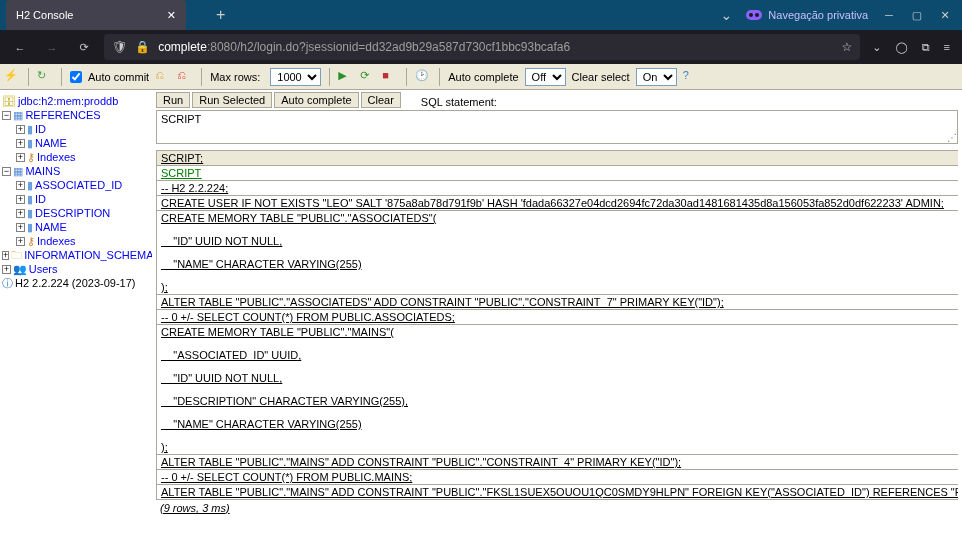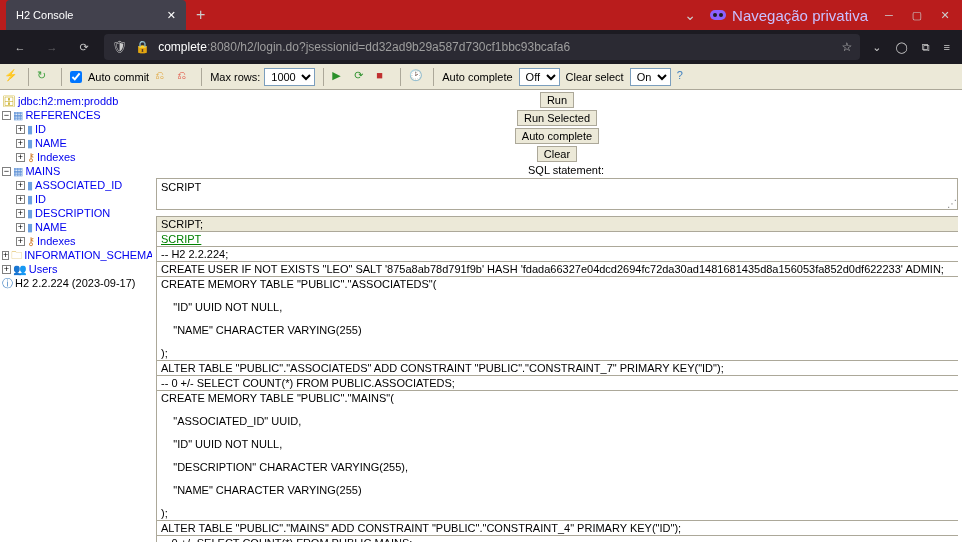--- a/index.html
+++ b/index.html
@@ -1,56 +1,56 @@
 <!DOCTYPE html>
 <html><head>
 <meta charset="utf-8">
 <style>
   * { margin: 0; padding: 0; box-sizing: border-box; }
   body { font-family: -apple-system, "Segoe UI", Arial, sans-serif; font-size: 11px; background: #1c1b22; color: #000; width: 962px; height: 550px; overflow: hidden; }
-  .titlebar { height: 30px; background: #b91c1c; display: flex; align-items: center; }
+  .titlebar { height: 30px; background: #0c4a6e; display: flex; align-items: center; gap: 20px; }
   .tab { height: 30px; background: #42414d; display: flex; align-items: center; padding: 0 10px; color: #fff; font-size: 11px; gap: 8px; border-radius: 4px 4px 0 0; margin-left: 6px; width: 180px; justify-content: space-between; }
   .newtab { color: #ccc; margin-left: 10px; font-size: 16px; cursor: pointer; }
   .tbar-right { margin-left: auto; display: flex; align-items: center; gap: 14px; padding-right: 10px; color: #ccc; }
-  .priv { display: flex; align-items: center; gap: 6px; font-size: 15px; color: #c9c0ff; }
+  .priv { display: flex; align-items: center; gap: 6px; font-size: 11px; color: #c9c0ff; }
   .mask { width: 16px; height: 10px; background: #8c61ff; border-radius: 5px; position: relative; }
   .mask::before, .mask::after { content: ""; position: absolute; width: 4px; height: 4px; background: #1c1b22; border-radius: 50%; top: 3px; }
   .mask::before { left: 3px; } .mask::after { right: 3px; }
   .winbtn { width: 14px; height: 14px; display: flex; align-items: center; justify-content: center; color: #ccc; }
   .navbar { height: 34px; background: #1c1b22; display: flex; align-items: center; padding: 0 8px; gap: 8px; }
   .navbtn { color: #ccc; width: 24px; display: flex; justify-content: center; cursor: pointer; }
   .urlbar { flex: 1; height: 26px; background: #2b2a33; border-radius: 4px; display: flex; align-items: center; padding: 0 8px; gap: 8px; color: #ccc; font-size: 12px; }
   .urlhost { color: #fff; }
   .urlpath { color: #9e9e9e; }
   .righticons { display: flex; gap: 14px; color: #ccc; padding: 0 4px; }
   
   .h2app { background: #fff; height: calc(550px - 64px); display: flex; flex-direction: column; }
   .toolbar { height: 26px; background: #ece9d8; border-bottom: 1px solid #aca899; display: flex; align-items: center; padding: 0 4px; gap: 6px; font-size: 11px; }
   .tbico { width: 16px; height: 16px; display: inline-block; }
   .sep { width: 1px; height: 18px; background: #aca899; margin: 0 2px; }
-  .maxrows { display: flex; align-items: center; gap: 4px; }
+  .maxrows { display: flex; align-items: center; gap: 10px; }
   select { font-size: 11px; border: 1px solid #7b9ebd; background: #fff; padding: 0 2px; height: 18px; }
   input[type=checkbox] { width: 12px; height: 12px; }
   .main { flex: 1; display: flex; overflow: hidden; }
   .tree { width: 152px; background: #fff; padding: 4px 2px; font-size: 11px; line-height: 14px; overflow: hidden; }
   .tree .row { display: flex; align-items: center; gap: 2px; height: 14px; white-space: nowrap; }
   .tree a { color: #0000ee; text-decoration: none; }
   .exp { width: 9px; height: 9px; border: 1px solid #808080; display: inline-flex; align-items: center; justify-content: center; font-size: 9px; line-height: 1; color: #000; background: #fff; }
   .ico-db { color: #c0a000; }
   .ico-tbl { color: #5a8fd6; }
   .ico-col { color: #6aa0e0; }
   .ico-idx { color: #d08030; }
   .ico-folder { color: #d8b040; }
   .content { flex: 1; display: flex; flex-direction: column; overflow: hidden; }
-  .btnrow { padding: 2px 4px; background: #fff; display: flex; gap: 2px; align-items: center; font-size: 11px; flex-direction: column; }
+  .btnrow { padding: 2px 4px; background: #fff; display: flex; gap: 2px; align-items: flex-end; font-size: 11px; }
   .btnrow button { font-size: 11px; padding: 1px 6px; background: #ece9d8; border: 1px solid #aca899; cursor: pointer; }
   .stmt { font-size: 11px; margin-left: 18px; }
   .sqlbox { border: 1px solid #aca899; margin: 0 4px; height: 34px; padding: 2px 4px; font-size: 11px; font-family: Arial; position: relative; background: #fff; }
   .resize { position: absolute; right: 0; bottom: 0; color: #888; font-size: 10px; }
-  .results { margin: 6px 4px 8px 4px; font-size: 11px; overflow-x: auto; }
+  .results { margin: 6px 4px 8px 4px; font-size: 11px; overflow-x: auto; text-decoration: underline; }
   .results table { border-collapse: collapse; width: 100%; }
   .results th, .results td { border: 1px solid #aca899; padding: 1px 4px; text-align: left; background: #fff; font-weight: normal; white-space: nowrap; }
   .results th { background: #ece9d8; }
   .scriptlink { color: #008000; text-decoration: underline; }
   .status { font-size: 11px; padding: 2px 4px; font-style: italic; color: #000; }
   .chev { font-size: 14px; }
 </style>
 </head>
 <body>
 
@@ -262,16 +262,17 @@
                 <td>ALTER TABLE "PUBLIC"."MAINS" ADD CONSTRAINT "PUBLIC"."CONSTRAINT_4" PRIMARY KEY("ID");</td>
               </tr>
           <tr>
                 <td>-- 0 +/- SELECT COUNT(*) FROM PUBLIC.MAINS;</td>
               </tr>
           <tr>
                 <td>ALTER TABLE "PUBLIC"."MAINS" ADD CONSTRAINT "PUBLIC"."FKSL1SUEX5OUOU1QC0SMDY9HLPN" FOREIGN KEY("ASSOCIATED_ID") REFERENCES "PUBLIC"."ASSOCIATEDS"("ID") NOCHECK;</td>
               </tr>
         </tbody>
           </table>
+        <div class="status">(9 rows, 3 ms)</div>
       </div>
     </div>
   </div>
 </div>
 
 </body></html>

